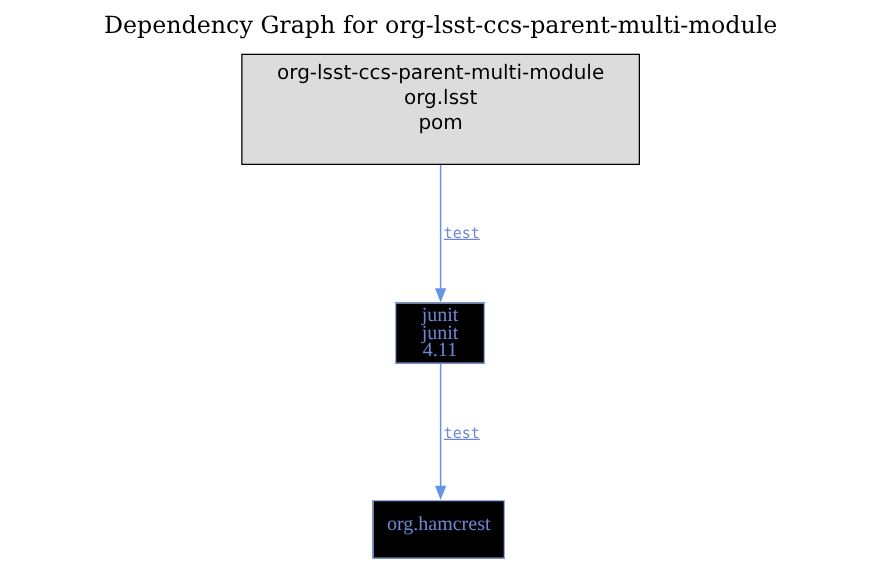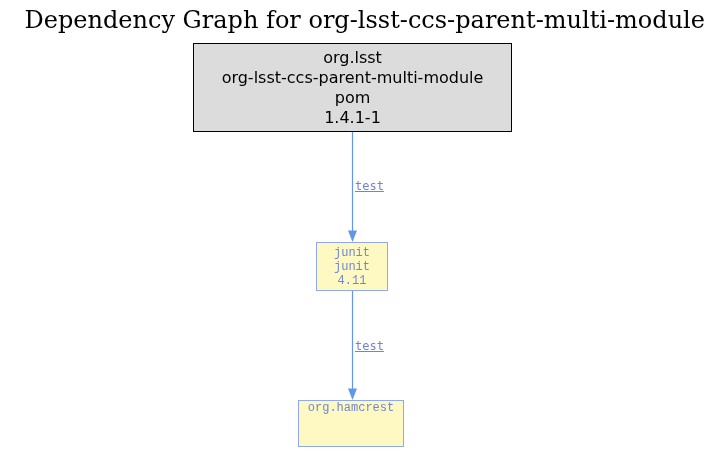--- a/index.html
+++ b/index.html
@@ -9,23 +9,23 @@
     height: 453px;
     background: #ffffff;
     overflow: hidden;
     font-family: "DejaVu Sans", sans-serif;
   }
   .title {
     position: absolute;
     top: 4px;
     left: 0;
     width: 705px;
-    text-align: right;
+    text-align: center;
     font-family: "DejaVu Serif", serif;
-    font-size: 24px;
+    font-size: 19px;
     line-height: 32px;
     color: #000000;
     white-space: nowrap;
   }
   svg.edges {
     position: absolute;
     left: 0; top: 0;
     width: 705px; height: 453px;
   }
   .edge-line {
@@ -46,40 +46,40 @@
     width: 319px;
     height: 89px;
     background: var(--root-fill, #dcdcdc);
     border: 1px solid var(--root-border, #000000);
     color: #000000;
     font-size: 16px;
     line-height: 20px;
     padding-top: 4px;
   }
   .node-dep {
-    background: #fef9c3;
+    background: #000000;
     border: 1px solid var(--dep-border, #8fa9ec);
     color: var(--dep-text, #6f86d3);
-    font-family: Liberation Mono, monospace;
-    font-size: 12px;
+    font-family: Liberation Serif, serif;
+    font-size: 16px;
     line-height: 14px;
   }
   .node-junit {
     left: 316px;
     top: 242px;
     width: 72px;
     height: 49px;
     padding-top: 3px;
   }
   .node-hamcrest {
     left: 298px;
     top: 400px;
     width: 106px;
     height: 47px;
-    padding-top: 0;
+    padding-top: 12px;
   }
   .edge-label {
     position: absolute;
     left: 355px;
     font-family: "DejaVu Sans Mono", monospace;
     font-size: 12px;
     line-height: 14px;
     color: var(--dep-text, #6f86d3);
     white-space: nowrap;
     text-decoration: underline;
@@ -95,24 +95,23 @@
   <div class="title">Dependency Graph for org-lsst-ccs-parent-multi-module</div>
 
   <svg class="edges" viewBox="0 0 705 453" xmlns="http://www.w3.org/2000/svg">
     <line class="edge-line" x1="352.5" y1="132" x2="352.5" y2="231"></line>
     <polygon class="edge-head" points="348,230.5 357,230.5 352.5,242"></polygon>
     <line class="edge-line" x1="352.5" y1="291" x2="352.5" y2="389"></line>
     <polygon class="edge-head" points="348,388.5 357,388.5 352.5,400"></polygon>
   </svg>
 
   <div class="node node-root">
+    <div>org-lsst-ccs-parent-multi-module</div>
     <div>org.lsst</div>
-    <div>org-lsst-ccs-parent-multi-module</div>
     <div>pom</div>
-    <div>1.4.1-1</div>
   </div>
 
   <div class="edge-label edge-label-1">test</div>
 
   <div class="node node-dep node-junit">
     <div>junit</div>
     <div>junit</div>
     <div>4.11</div>
   </div>
 

